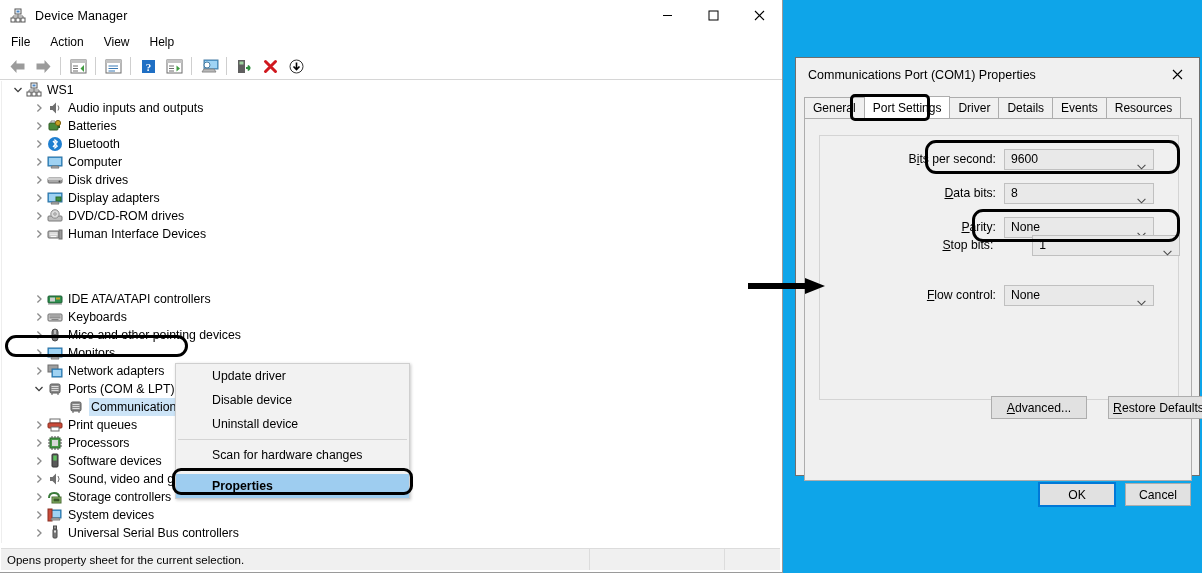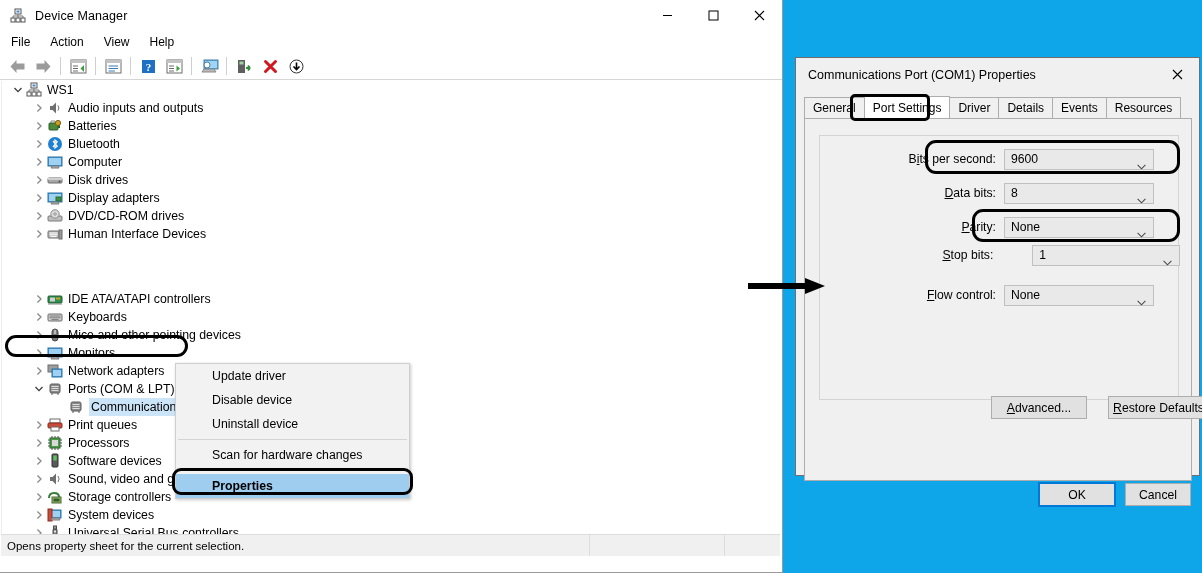--- a/index.html
+++ b/index.html
@@ -64,21 +64,21 @@
   }
   .tw { width: 16px; height: 16px; flex: 0 0 16px;
         display:flex; align-items:center; justify-content:center;
         font-size: 9px; color: #5a5a5a; }
   .tw svg { display:block; }
   .ticon { width: 16px; height: 16px; flex: 0 0 16px; margin-right: 5px; position: relative; }
   .tlabel { line-height: 16px; }
   .row-sel .tlabel { background: #cce4f7; padding: 1px 3px 1px 2px; }
 
   #dm-statusbar {
-    position: absolute; left: 1px; bottom: 16px; width: 779px; height: 22px;
+    position: absolute; left: 1px; bottom: 2px; width: 779px; height: 22px;
     background: #f0f0f0; border-top: 1px solid #dcdcdc;
     display: flex; align-items: center; font-size: 11.5px; color: #000;
   }
   #sb-main { flex: 1; padding-left: 6px; border-right: 1px solid #dcdcdc; height:100%; display:flex; align-items:center;}
   #sb-p2 { width: 135px; border-right: 1px solid #dcdcdc; height:100%; }
   #sb-p3 { width: 55px; height:100%; }
 
   
   #ctx-menu {
     position: absolute; left: 175px; top: 363px; width: 235px; height: 136px;
@@ -648,21 +648,21 @@
           </div>
           <div class="field-row" style="top: 80px;">
             <div class="field-label"><u>P</u>arity:</div>
             <div class="combo">
               <span class="cval">None</span>
               <span class="carrow"><svg width="9" height="6" viewBox="0 0 9 6">
                   <path d="M0.6 0.8 L4.5 4.8 L8.4 0.8" stroke="#4a4a4a" stroke-width="1.1" fill="none"></path>
                 </svg></span>
             </div>
           </div>
-          <div class="field-row" style="top: 108px; gap: 31px;">
+          <div class="field-row" style="top: 98px; gap: 31px;">
             <div class="field-label"><u>S</u>top bits:</div>
             <div class="combo">
               <span class="cval">1</span>
               <span class="carrow"><svg width="9" height="6" viewBox="0 0 9 6">
                   <path d="M0.6 0.8 L4.5 4.8 L8.4 0.8" stroke="#4a4a4a" stroke-width="1.1" fill="none"></path>
                 </svg></span>
             </div>
           </div>
           <div class="field-row" style="top: 148px;">
             <div class="field-label"><u>F</u>low control:</div>

